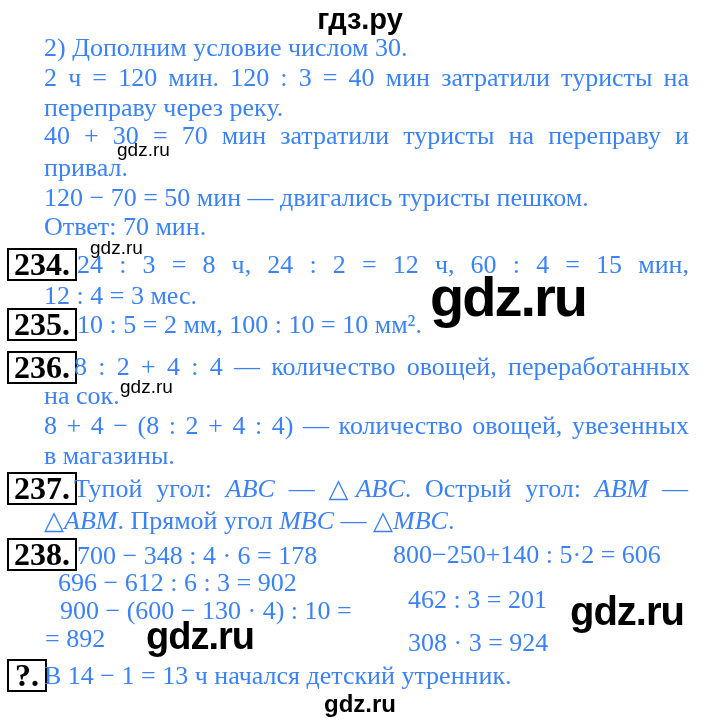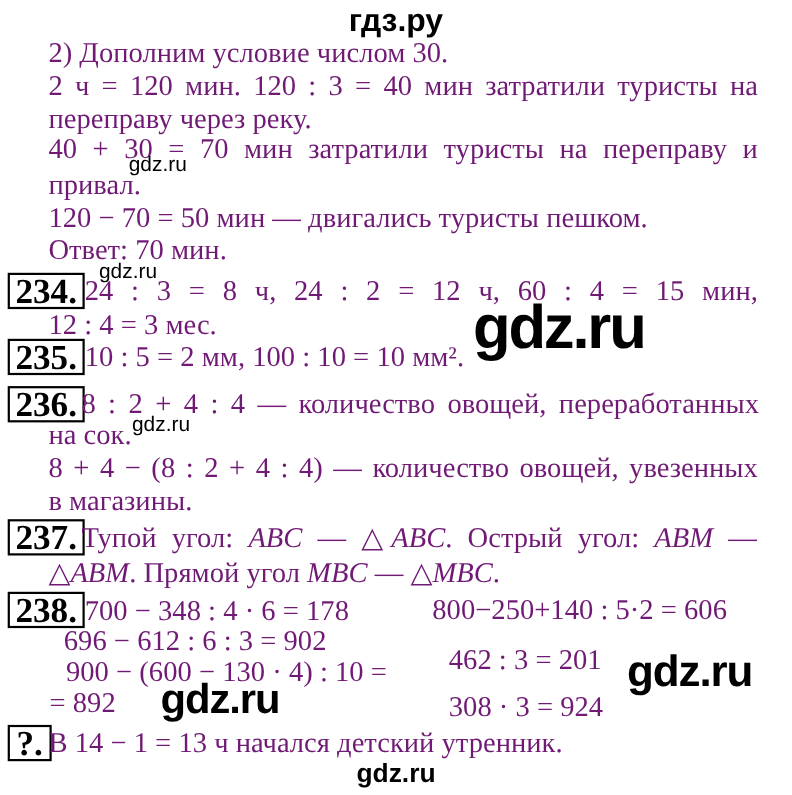--- a/index.html
+++ b/index.html
@@ -3,21 +3,21 @@
 <meta charset="utf-8">
 <style>
   html,body { margin:0; padding:0; background:#ffffff; }
   .page {
     position:relative; width:720px; height:723px; margin:0 auto;
     background:#ffffff; color:#000;
     font-family:"Liberation Serif", serif; overflow:hidden;
   }
   .line {
     position:absolute; font-size:26px; line-height:29px;
-    white-space:nowrap; color:#701a75;
+    white-space:nowrap; color:#3b82f6;
   }
   .stretch {
     white-space:normal; text-align:justify; text-align-last:justify;
   }
   .numbox {
     position:absolute; left:7px; border:2px solid #000;
     font-weight:bold; font-size:32px; line-height:26px;
     padding:1px 5px 2px 5px; background:#fff;
   }
   .it { font-style:italic; }

